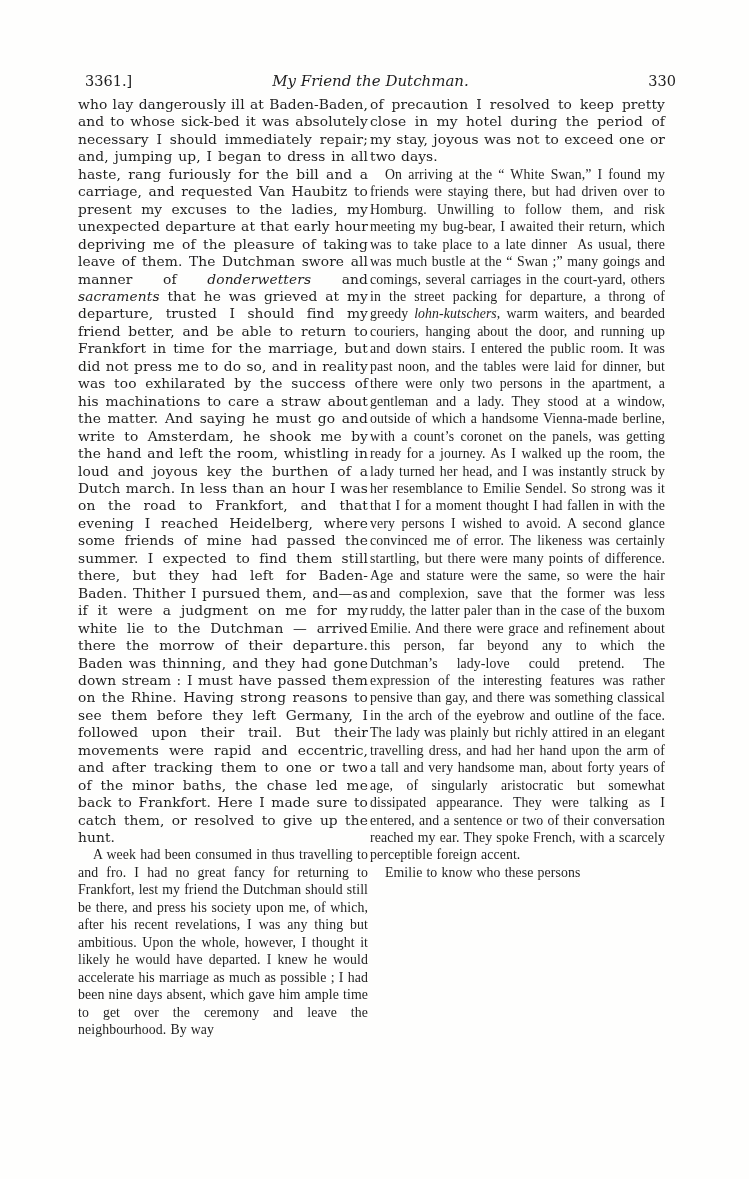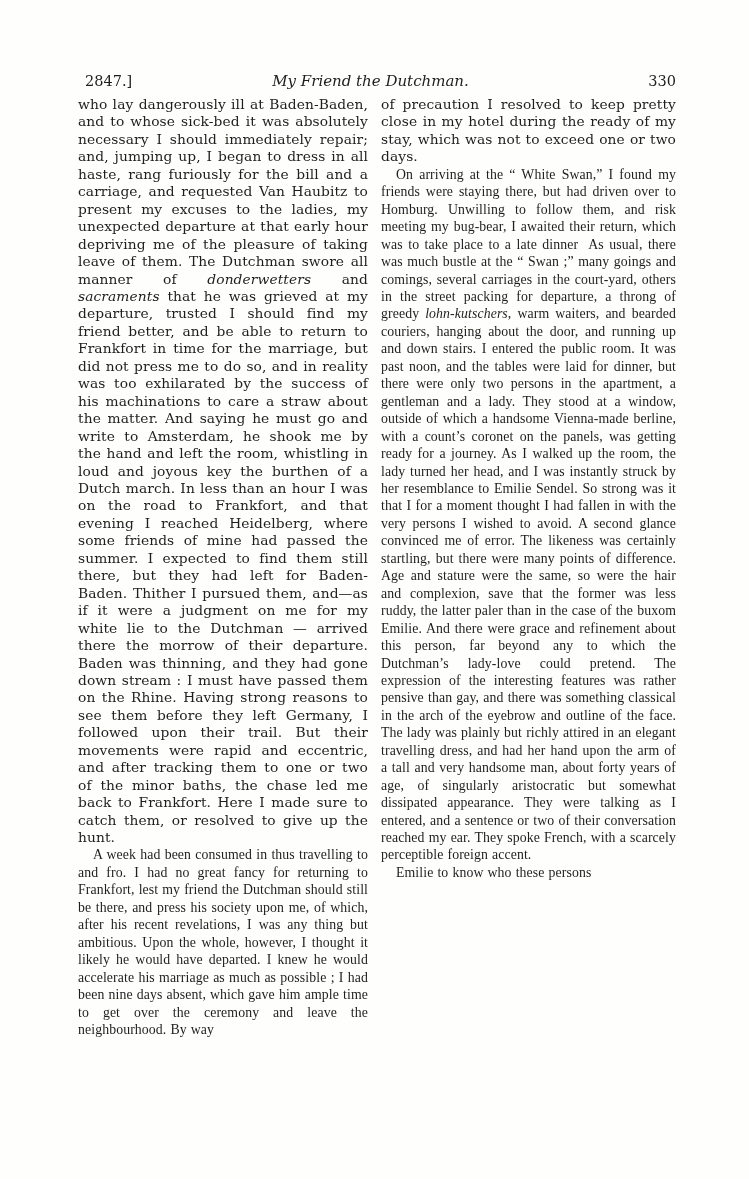--- a/index.html
+++ b/index.html
@@ -42,21 +42,21 @@
   .header-page-number {
     position: absolute;
     right: 0;
     top: 0;
   }
   .columns {
     position: absolute;
     top: 96px;
     left: 78px;
     display: flex;
-    gap: 13px;
+    gap: 2px;
   }
   .col {
     text-align: justify;
     font-size: 13.8px;
     line-height: 17.45px;
     word-spacing: 0.5px;
     letter-spacing: 0.1px;
   }
   .col-left  { width: 290px; }
   .col-right { width: 295px; }
@@ -71,30 +71,30 @@
   .col i {
     font-style: italic;
   }
 </style>
 </head>
 <body>
 
 <div class="page">
 
   <div class="page-header">
-    <span class="header-year">2847.]</span>
+    <span class="header-year">3361.]</span>
     <span class="header-title">My Friend the Dutchman.</span>
     <span class="header-page-number">330</span>
   </div>
 
   <div class="columns">
     <div class="col col-left" id="left-column">
         <p>who lay dangerously ill at Baden-Baden, and to whose sick-bed it was absolutely necessary I should immediately repair; and, jumping up, I began to dress in all haste, rang furiously for the bill and a carriage, and requested Van Haubitz to present my excuses to the ladies, my unexpected departure at that early hour depriving me of the pleasure of taking leave of them. The Dutchman swore all manner of <i>donderwetters</i> and <i>sacraments</i> that he was grieved at my departure, trusted I should find my friend better, and be able to return to Frankfort in time for the marriage, but did not press me to do so, and in reality was too exhilarated by the success of his machinations to care a straw about the matter. And saying he must go and write to Amsterdam, he shook me by the hand and left the room, whistling in loud and joyous key the burthen of a Dutch march. In less than an hour I was on the road to Frankfort, and that evening I reached Heidelberg, where some friends of mine had passed the summer. I expected to find them still there, but they had left for Baden-Baden. Thither I pursued them, and—as if it were a judgment on me for my white lie to the Dutchman — arrived there the morrow of their departure. Baden was thinning, and they had gone down stream : I must have passed them on the Rhine. Having strong reasons to see them before they left Germany, I followed upon their trail. But their movements were rapid and eccentric, and after tracking them to one or two of the minor baths, the chase led me back to Frankfort. Here I made sure to catch them, or resolved to give up the hunt.</p>
         <p class="indent">A week had been consumed in thus travelling to and fro. I had no great fancy for returning to Frankfort, lest my friend the Dutchman should still be there, and press his society upon me, of which, after his recent revelations, I was any thing but ambitious. Upon the whole, however, I thought it likely he would have departed. I knew he would accelerate his marriage as much as possible ; I had been nine days absent, which gave him ample time to get over the ceremony and leave the neighbourhood. By way</p>
       </div>
     <div class="col col-right" id="right-column">
-        <p>of precaution I resolved to keep pretty close in my hotel during the ready of my stay, which was not to exceed one or two days.</p>
+        <p>of precaution I resolved to keep pretty close in my hotel during the period of my stay, joyous was not to exceed one or two days.</p>
         <p class="indent">On arriving at the “ White Swan,” I found my friends were staying there, but had driven over to Homburg. Unwilling to follow them, and risk meeting my bug-bear, I awaited their return, which was to take place to a late dinner&nbsp; As usual, there was much bustle at the “ Swan ;” many goings and comings, several carriages in the court-yard, others in the street packing for departure, a throng of greedy <i>lohn-kutschers</i>, warm waiters, and bearded couriers, hanging about the door, and running up and down stairs. I entered the public room. It was past noon, and the tables were laid for dinner, but there were only two persons in the apartment, a gentleman and a lady. They stood at a window, outside of which a handsome Vienna-made berline, with a count’s coronet on the panels, was getting ready for a journey. As I walked up the room, the lady turned her head, and I was instantly struck by her resemblance to Emilie Sendel. So strong was it that I for a moment thought I had fallen in with the very persons I wished to avoid. A second glance convinced me of error. The likeness was certainly startling, but there were many points of difference. Age and stature were the same, so were the hair and complexion, save that the former was less ruddy, the latter paler than in the case of the buxom Emilie. And there were grace and refinement about this person, far beyond any to which the Dutchman’s lady-love could pretend. The expression of the interesting features was rather pensive than gay, and there was something classical in the arch of the eyebrow and outline of the face. The lady was plainly but richly attired in an elegant travelling dress, and had her hand upon the arm of a tall and very handsome man, about forty years of age, of singularly aristocratic but somewhat dissipated appearance. They were talking as I entered, and a sentence or two of their conversation reached my ear. They spoke French, with a scarcely perceptible foreign accent.</p>
         <p class="indent">Emilie to know who these persons</p>
       </div>
   </div>
 
 </div>
 
 </body></html>

